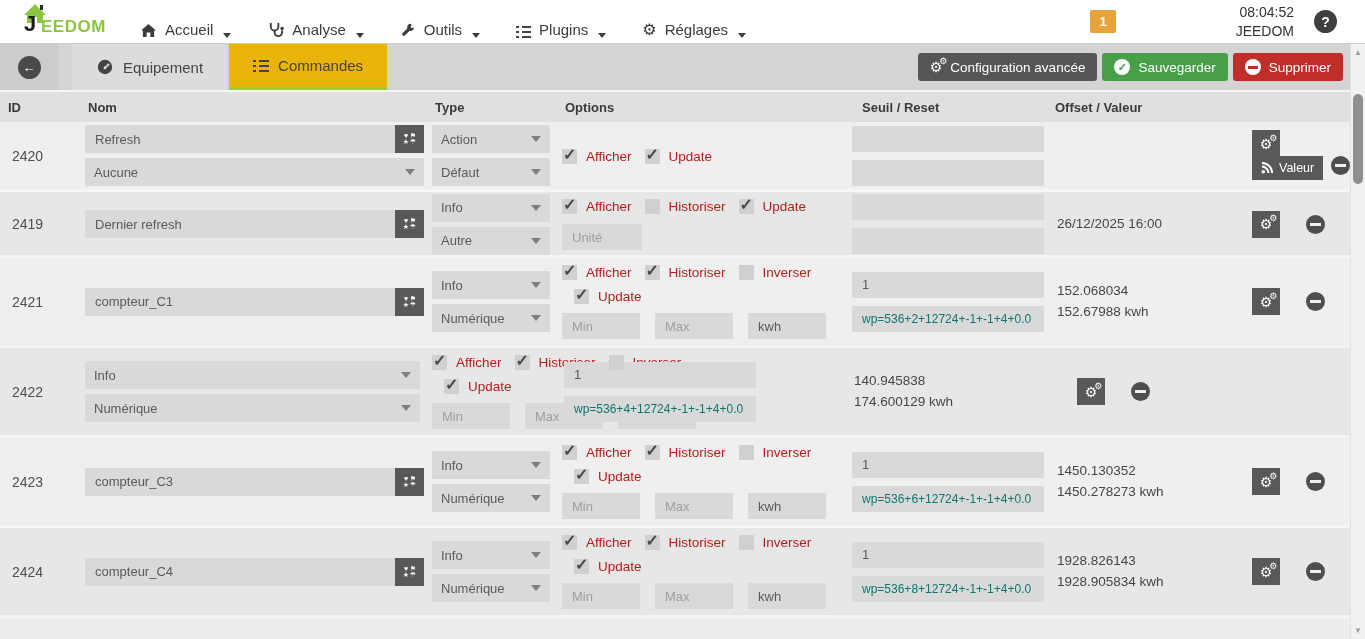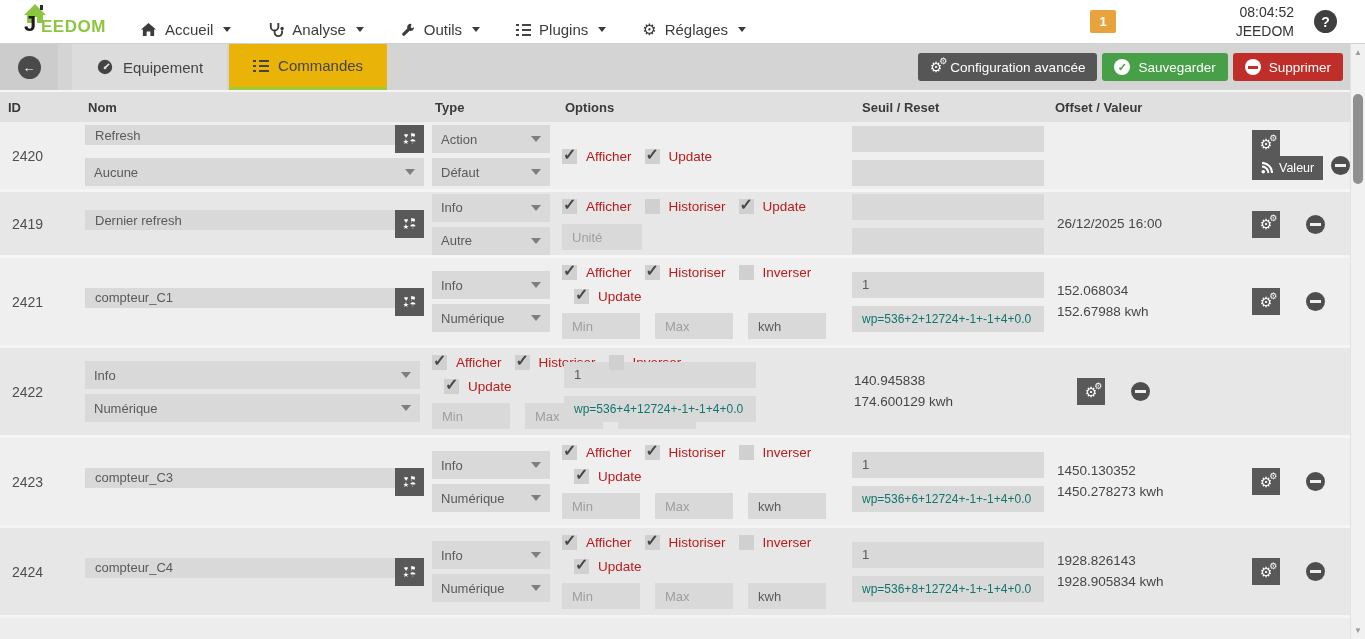--- a/index.html
+++ b/index.html
@@ -6,21 +6,21 @@
   body { font-family:"Liberation Sans", sans-serif; background:#fff; }
   .app { width:1365px; height:639px; position:relative; overflow:hidden; background:#f2f2f2; }
 
   
   .navbar { height:44px; background:#fff; border-bottom:1px solid #cfcfcf; display:flex; align-items:center; padding:0 14px; position:relative; z-index:5; }
   .logo { position:relative; width:86px; height:40px; flex-shrink:0; cursor:pointer; }
   .logo-house { position:absolute; left:8px; top:1px; }
   .logo-j { position:absolute; left:10px; top:9px; font-size:22px; font-weight:bold; color:#1c1c1c; }
   .logo-text { position:absolute; left:27px; bottom:5px; font-size:17px; font-weight:bold; color:#8cc63f; letter-spacing:0.5px; }
   .menu { display:flex; gap:36px; margin-left:40px; }
-  .menu-item { display:flex; align-items:center; gap:8px; font-size:15px; color:#3c3c3c; cursor:pointer;margin-top:16px; }
+  .menu-item { display:flex; align-items:flex-end; gap:8px; font-size:15px; color:#3c3c3c; cursor:pointer;margin-top:16px; }
   .caret-down { width:0; height:0; border-left:4px solid transparent; border-right:4px solid transparent; border-top:5px solid #3c3c3c; margin-left:2px; }
   .nav-right { margin-left:auto; display:flex; align-items:center; }
   .badge { background:#e8a33d; color:#fff; font-weight:bold; font-size:13px; padding:4px 9px; border-radius:2px; cursor:pointer; }
   .clock-block { text-align:right; font-size:14px; color:#333; line-height:1.3; margin:0 20px 0 120px; }
   .help-btn { width:23px; height:23px; border-radius:50%; background:#3f3f3f; color:#fff; display:flex; align-items:center; justify-content:center; font-size:14px; font-weight:bold; cursor:pointer; margin-right:14px; }
 
   
   .tabbar { height:46px; background:#d4d4d4; display:flex; align-items:stretch; position:relative; }
   .back-btn { width:58px; display:flex; align-items:center; justify-content:center; background:#cccccc; cursor:pointer; }
   .circle-arrow { width:23px; height:23px; border-radius:50%; background:#4a4a4a; color:#fff; display:flex; align-items:center; justify-content:center; font-size:13px; line-height:1; }
@@ -51,21 +51,21 @@
   .thead .h-off { padding-left:2px; }
   .tbody { background:#f5f5f5; width:1350px; }
   .row { margin-bottom:3px; }
   .row.light { background:#efefef; }
   .row.dark { background:#e7e7e7; }
   .h67 { height:67px; } .h63 { height:63px; } .h87 { height:87px; }
   .cell { display:flex; }
   .cid { align-items:center; padding-left:12px; font-size:14px; color:#4f4f4f; }
   .cname { flex-direction:column; justify-content:center; gap:5px; padding-right:8px; }
   .name-line { display:flex; width:100%; }
-  .input { background:#d9d9d9; border:none; height:20px; padding:0 10px; font-size:13px; color:#5a5a5a; width:100%; font-family:"Liberation Sans",sans-serif; outline:none; }
+  .input { background:#d9d9d9; border:none; height:28px; padding:0 10px; font-size:13px; color:#5a5a5a; width:100%; font-family:"Liberation Sans",sans-serif; outline:none; }
   .input::placeholder { color:#9e9e9e; }
   .input.small { width:78px; height:26px; }
   .input.seuil-in { width:192px; height:26px; }
   .input.reset-in { font-size:12px; color:#0f766e; }
   .input.unit-in { width:80px; height:26px; }
   .icon-btn { width:29px; height:28px; background:#595959; border:none; color:#fff; display:flex; align-items:center; justify-content:center; cursor:pointer; flex-shrink:0; }
   .icon-btn.sq { width:28px; height:27px; }
   .ic-grid { display:grid; grid-template-columns:7px 7px; line-height:6px; font-size:7px; font-style:normal; }
   .ic-grid i { font-style:normal; }
   .ctype { flex-direction:column; justify-content:center; gap:5px; padding-right:12px; }

